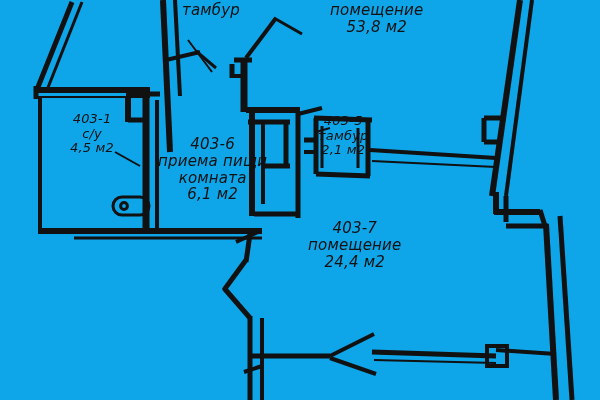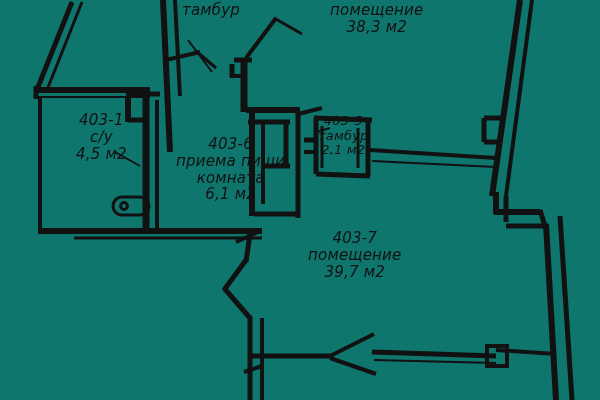--- a/index.html
+++ b/index.html
@@ -4,21 +4,21 @@
 <style>
   html, body {
     margin: 0;
     padding: 0;
     background: #ffffff;
   }
   #plan {
     position: relative;
     width: 600px;
     height: 400px;
-    background: #0f766e;
+    background: #0ea5e9;
     overflow: hidden;
     font-family: "DejaVu Sans", sans-serif;
   }
   #plan-svg {
     position: absolute;
     left: 0;
     top: 0;
     width: 600px;
     height: 400px;
   }
@@ -28,24 +28,24 @@
     color: #111111;
     font-family: "DejaVu Sans", sans-serif;
     font-style: italic;
     line-height: 1.12;
     white-space: nowrap;
     letter-spacing: 0.2px;
   }
   .room-label .ln {
     display: block;
   }
-  .lbl-403-1 { left: 76px;  top: 112px; font-size: 15px; }
-  .lbl-403-6 { left: 176px; top: 136px; font-size: 15px; }
+  .lbl-403-1 { left: 70px;  top: 112px; font-size: 13px; }
+  .lbl-403-6 { left: 158px; top: 136px; font-size: 15px; }
   .lbl-403-5 { left: 318px; top: 114px; font-size: 13px; }
-  .lbl-403-7 { left: 308px; top: 230px; font-size: 15px; }
+  .lbl-403-7 { left: 308px; top: 220px; font-size: 15px; }
   .lbl-tambur-top { left: 182px; top: 2px;  font-size: 15px; }
   .lbl-pom-top    { left: 330px; top: 2px;  font-size: 15px; }
 </style>
 </head>
 <body>
 
 <div id="plan">
 
   <svg id="plan-svg" viewBox="0 0 600 400">
 
@@ -173,21 +173,21 @@
     </g>
 
   </svg>
 
   <div class="room-label lbl-tambur-top">
     <span class="ln">тамбур</span>
   </div>
 
   <div class="room-label lbl-pom-top">
     <span class="ln">помещение</span>
-    <span class="ln">38,3 м2</span>
+    <span class="ln">53,8 м2</span>
   </div>
 
   <div class="room-label lbl-403-1">
     <span class="ln">403-1</span>
     <span class="ln">с/у</span>
     <span class="ln">4,5 м2</span>
   </div>
 
   <div class="room-label lbl-403-6">
     <span class="ln">403-6</span>
@@ -198,16 +198,16 @@
 
   <div class="room-label lbl-403-5">
     <span class="ln">403-5</span>
     <span class="ln">тамбур</span>
     <span class="ln">2,1 м2</span>
   </div>
 
   <div class="room-label lbl-403-7">
     <span class="ln">403-7</span>
     <span class="ln">помещение</span>
-    <span class="ln">39,7 м2</span>
+    <span class="ln">24,4 м2</span>
   </div>
 
 </div>
 
 </body></html>

